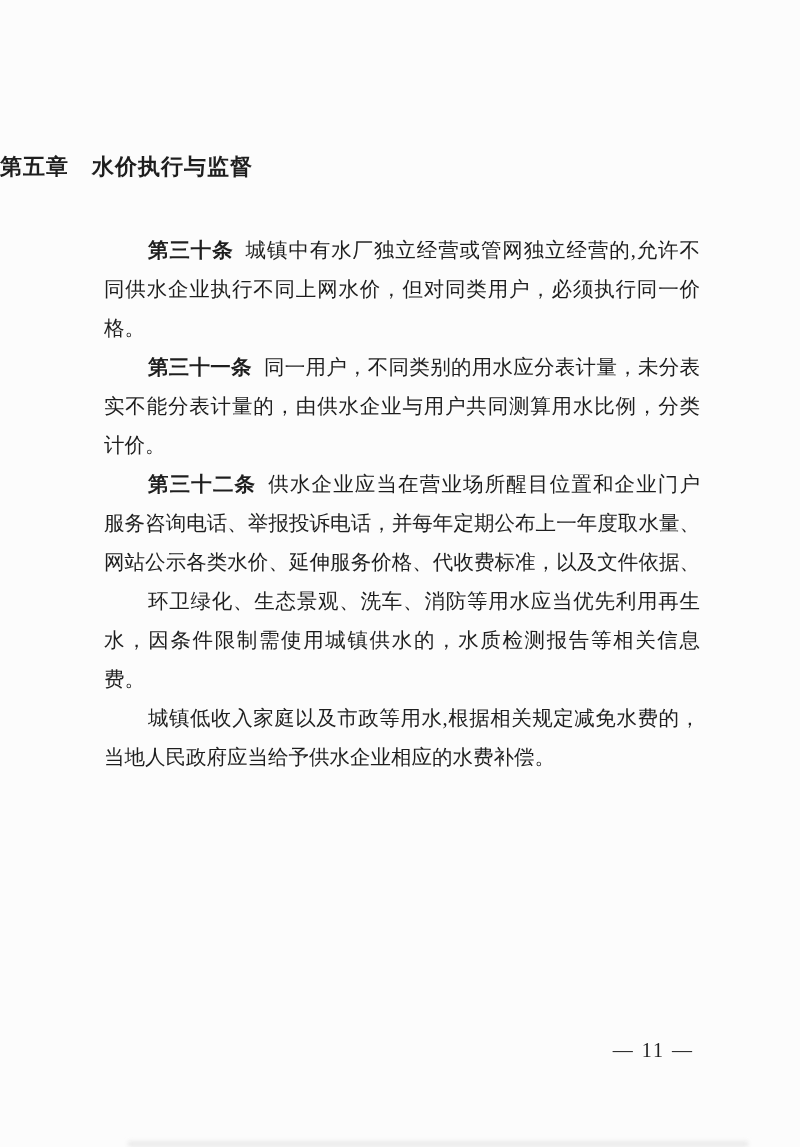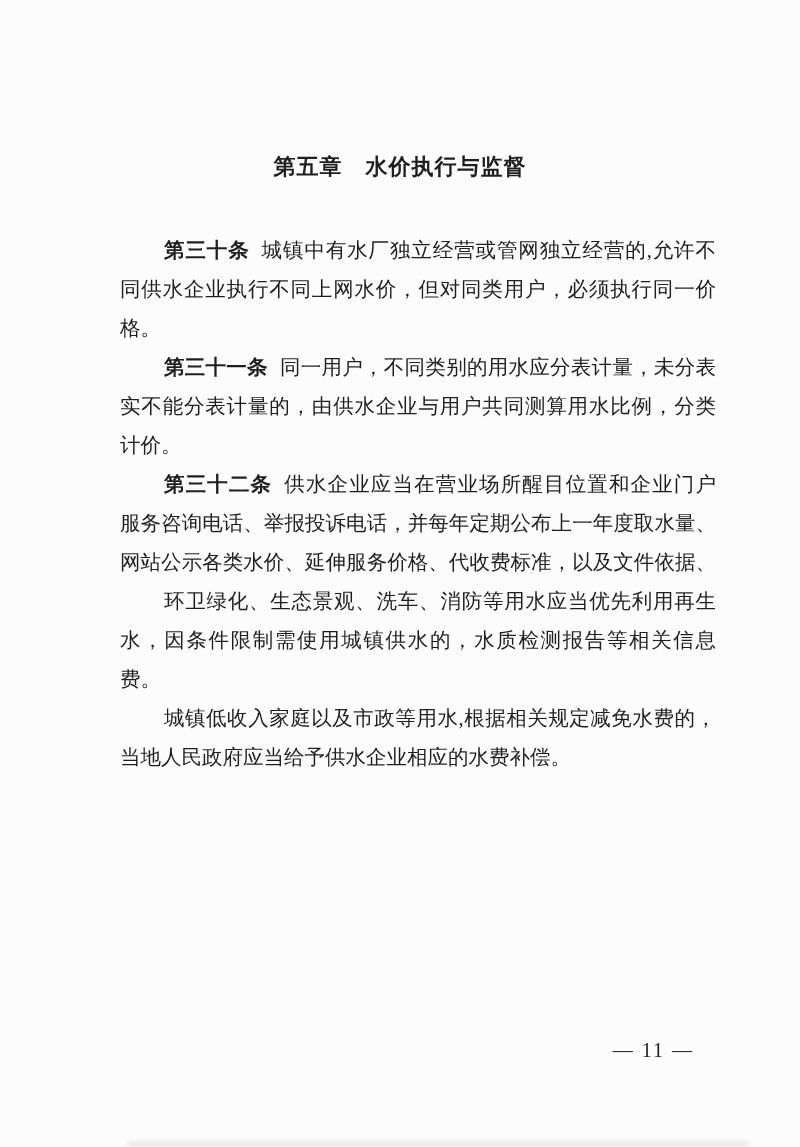--- a/index.html
+++ b/index.html
@@ -15,34 +15,33 @@
     background: var(--paper, #fcfcfc);
     color: var(--ink, #1e1e1e);
     font-family: "Liberation Serif", "DejaVu Serif", serif;
     overflow: hidden;
   }
   .chapter-title {
     position: absolute;
     top: 152px;
     left: 0;
     width: 100%;
-    text-align: center;
+    text-align: left;
     font-family: Liberation Serif, serif;
     font-weight: bold;
     font-size: 22px;
     line-height: 30px;
     letter-spacing: 1px;
   }
   .body-text {
     position: absolute;
     top: 231px;
     left: 104px;
     width: 596px;
     font-size: 20.5px;
-    margin-left: 16px;
   }
   .para { margin: 0; padding: 0; }
   .line {
     height: 39px;
     line-height: 39px;
     text-align: justify;
     text-align-last: justify;
     overflow: hidden;
     white-space: normal;
   }

